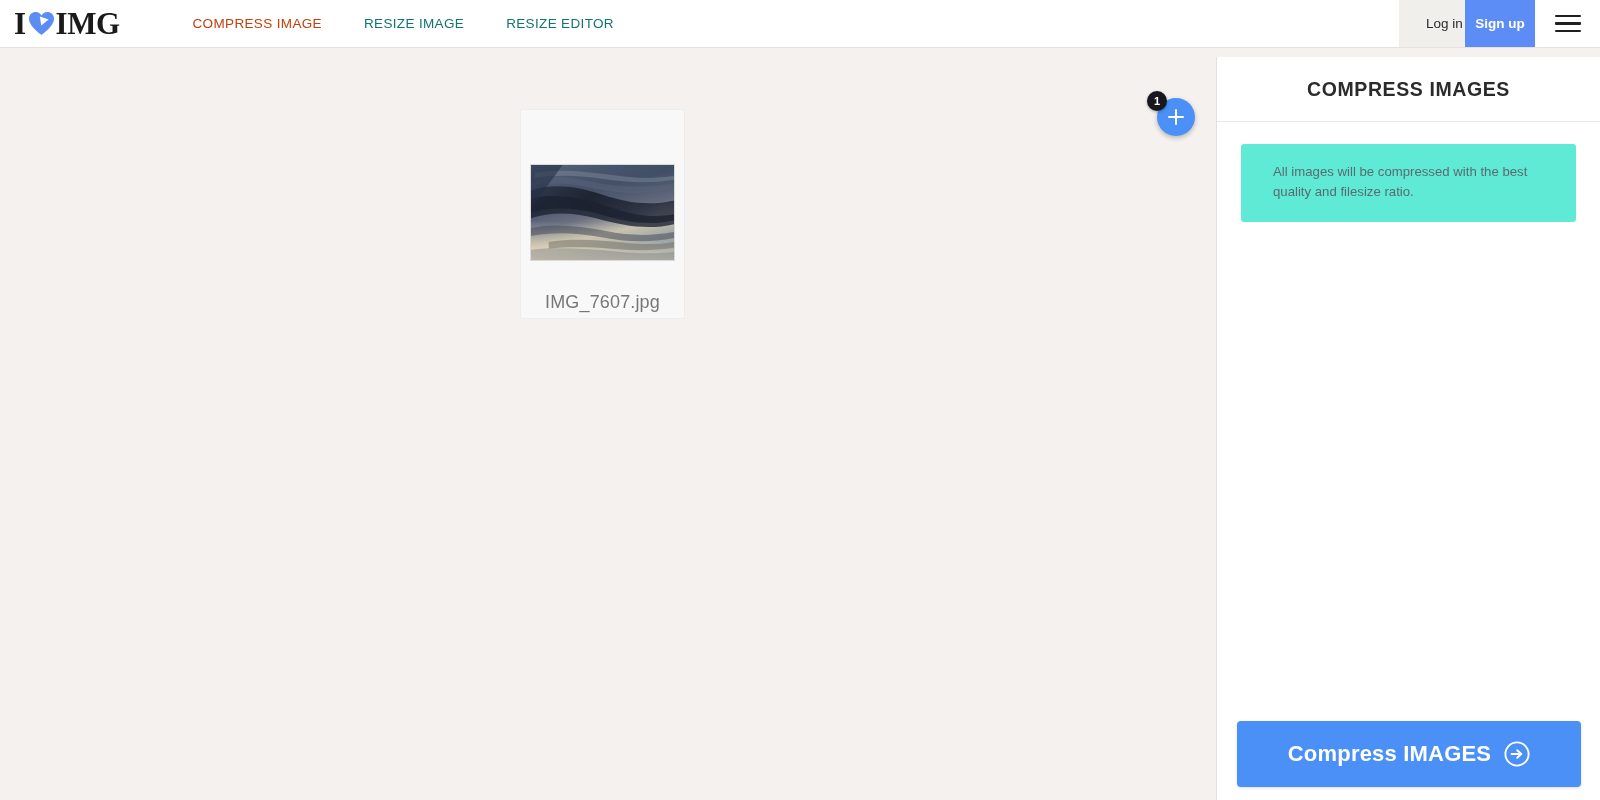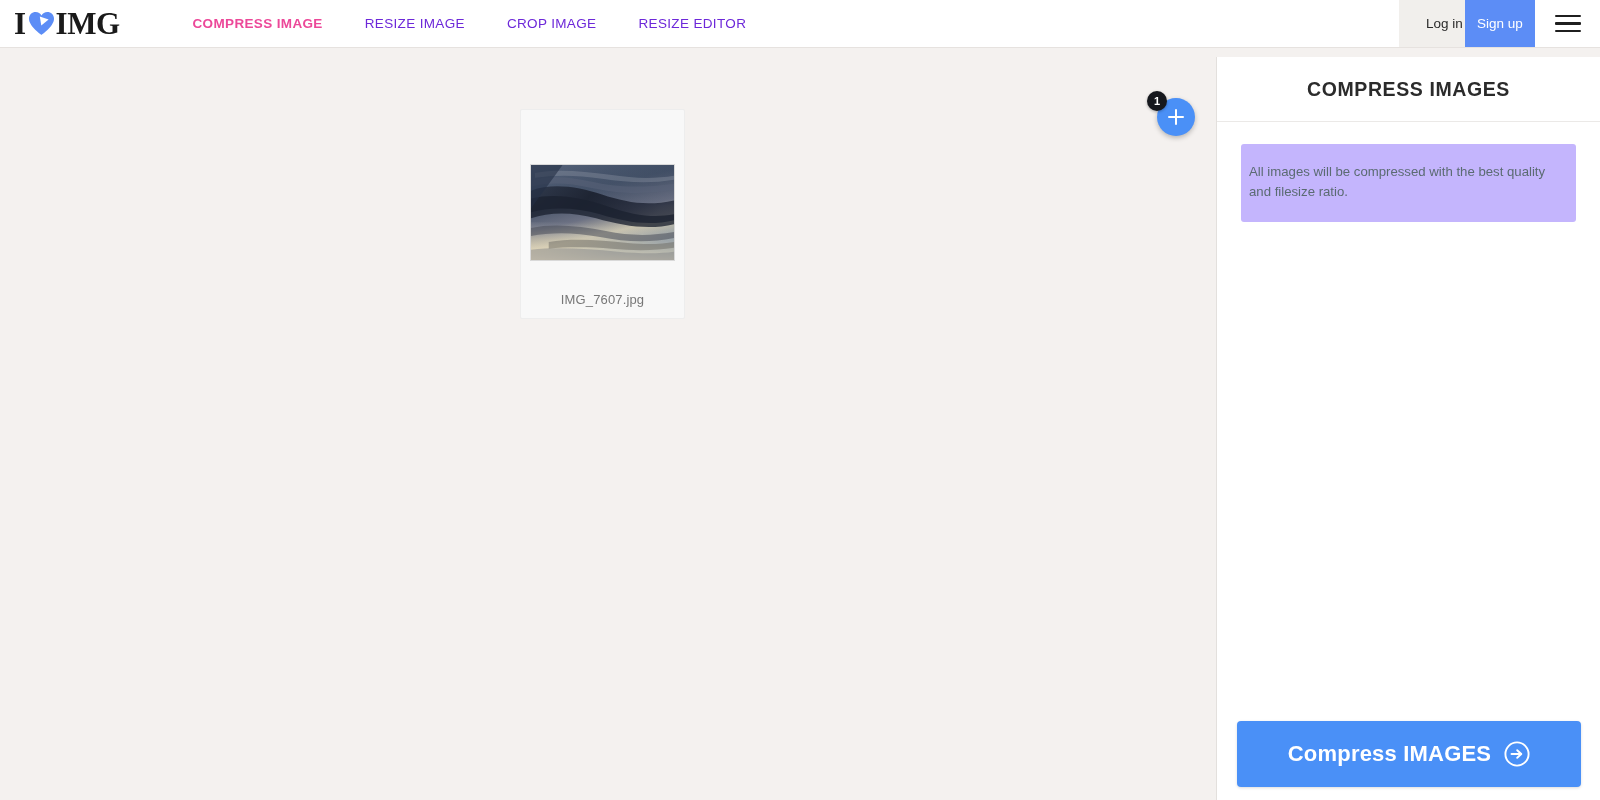--- a/index.html
+++ b/index.html
@@ -56,27 +56,27 @@
     display: flex;
     align-items: stretch;
     margin-left: 42px;
     flex: 1;
   }
   .nav-item {
     display: flex;
     align-items: center;
     padding: 0 21px;
     font-size: 13.5px;
-    color: #6d28d9;
+    color: #0f766e;
     letter-spacing: 0.35px;
     text-decoration: none;
     cursor: pointer;
     white-space: nowrap;
   }
-  .nav-item.active { color: #ec4899; font-weight: bold; }
+  .nav-item.active { color: #c2410c; }
   .nav-caret {
     display: inline-block;
     margin-left: 6px;
     width: 0; height: 0;
     border-left: 4.5px solid transparent;
     border-right: 4.5px solid transparent;
     border-top: 5px solid #2b2b2b;
   }
 
   .header-right {
@@ -100,21 +100,21 @@
   }
   .signup-btn {
     display: flex;
     align-items: center;
     justify-content: center;
     width: 70px;
     height: 100%;
     background: #5c8df6;
     color: #ffffff;
     font-size: 13.5px;
-    font-weight: normal;
+    font-weight: bold;
     cursor: pointer;
     border: none;
     font-family: inherit;
   }
   .burger {
     display: flex;
     flex-direction: column;
     justify-content: center;
     align-items: center;
     gap: 5px;
@@ -160,21 +160,21 @@
     height: 97px;
     margin-top: 54px;
     border: 1px solid #d9d9d9;
     overflow: hidden;
     position: relative;
     background: #2a3a4e;
   }
   .thumb-sky { position: absolute; inset: 0; }
   .file-name {
     margin-top: 31px;
-    font-size: 13px;
+    font-size: 18px;
     color: #777777;
     letter-spacing: 0.15px;
     text-align: center;
   }
 
   
   .add-fab {
     position: absolute;
     left: 1157px;
     top: 50px;
@@ -227,23 +227,23 @@
     text-align: center;
     font-size: 19.5px;
     color: #2b2b2b;
     letter-spacing: 0.6px;
     padding-top: 21px;
     padding-bottom: 20px;
     border-bottom: 1px solid #ebe9e7;
   }
   .info-box {
     margin: 22px 24px 0 24px;
-    background: #c4b5fd;
+    background: #5eead4;
     border-radius: 3px;
-    padding: 18px 20px 20px 8px;
+    padding: 18px 20px 20px 32px;
   }
   .info-text {
     font-size: 13.2px;
     line-height: 1.52;
     color: #5b6b72;
   }
   .compress-btn {
     position: absolute;
     left: 20px;
     bottom: 22px;
@@ -278,21 +278,20 @@
         <path d="M13.5 24 C13.5 24 1 15.5 1 7.8 C1 3.6 4.2 1 7.6 1 C10.2 1 12.4 2.4 13.5 4.4 C14.6 2.4 16.8 1 19.4 1 C22.8 1 26 3.6 26 7.8 C26 15.5 13.5 24 13.5 24 Z" fill="#5c8df6"></path>
         <path d="M11.8 5.6 L20.6 8.6 L13.3 14.4 Z" fill="#ffffff"></path>
       </svg>
     </span>
     <span class="logo-text">IMG</span>
   </div>
 
   <nav class="nav">
     <a class="nav-item active">COMPRESS IMAGE</a>
     <a class="nav-item">RESIZE IMAGE</a>
-    <a class="nav-item">CROP IMAGE</a>
     <a class="nav-item">RESIZE EDITOR</a>
   </nav>
 
   <div class="header-right">
     <button class="login-btn">Log in</button>
     <button class="signup-btn">Sign up</button>
     <div class="burger">
       <span></span>
       <span></span>
       <span></span>

